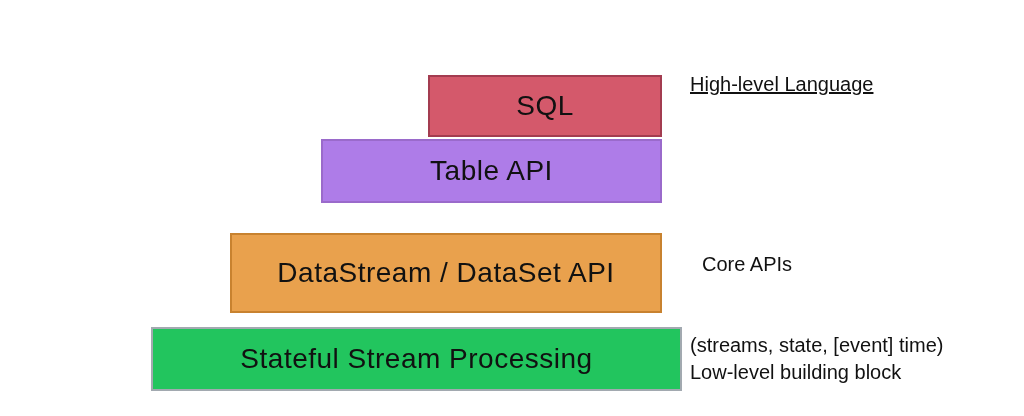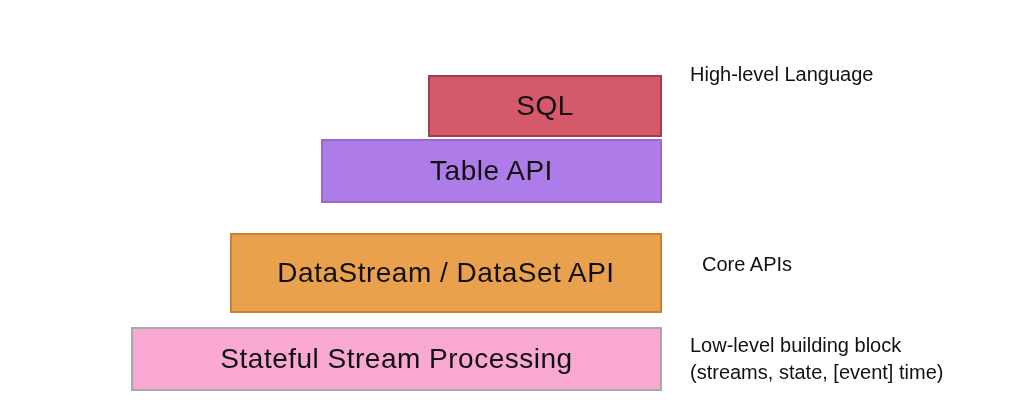--- a/index.html
+++ b/index.html
@@ -33,21 +33,21 @@
     font-size: 20px;
     color: #111111;
     line-height: 27px;
     white-space: nowrap;
   }
   
   .box-0 { left: 428px; top: 44px;  width: 234px; height: 62px; margin-top: 31px; }
   .box-1 { left: 321px; top: 139px; width: 341px; height: 64px; }
   .box-2 { left: 230px; top: 233px; width: 432px; height: 80px; }
   .box-3 { left: 131px; top: 327px; width: 531px; height: 64px; }
-  .note-0 { top: 61px;  }
+  .note-0 { top: 71px; text-decoration: underline;  }
   .note-1 { top: 157px; }
   .note-2 { top: 251px; margin-left: 12px; }
   .note-3 { top: 332px; }
 </style>
 </head>
 <body>
 
 <div class="canvas">
 
   <div class="layer-box box-0" style="background-color: rgb(212, 89, 107); border-color: rgb(163, 60, 80);">
@@ -63,21 +63,21 @@
   </div>
 
   <div class="layer-box box-2" style="background-color: rgb(233, 161, 77); border-color: rgb(200, 130, 47);">
     <span>DataStream / DataSet API</span>
   </div>
   <div class="side-note note-2">
     <div>Core APIs</div>
     <div></div>
   </div>
 
-  <div class="layer-box box-3" style="background-color: #f9a8d4; border-color: rgb(162, 169, 176);">
+  <div class="layer-box box-3" style="background-color: #22c55e; border-color: rgb(162, 169, 176); margin-left: 20px;">
     <span>Stateful Stream Processing</span>
   </div>
   <div class="side-note note-3">
+    <div>(streams, state, [event] time)</div>
     <div>Low-level building block</div>
-    <div>(streams, state, [event] time)</div>
   </div>
 
 </div>
 
 </body></html>

